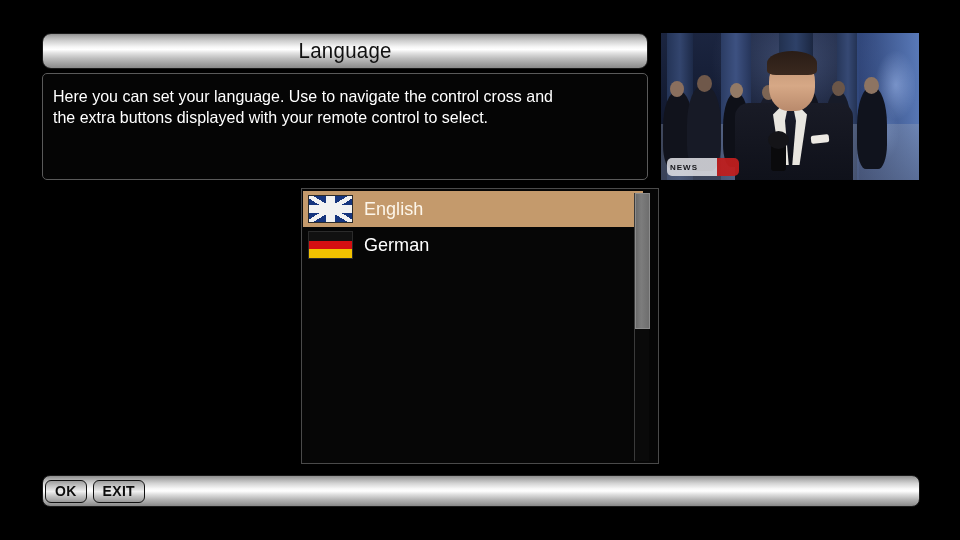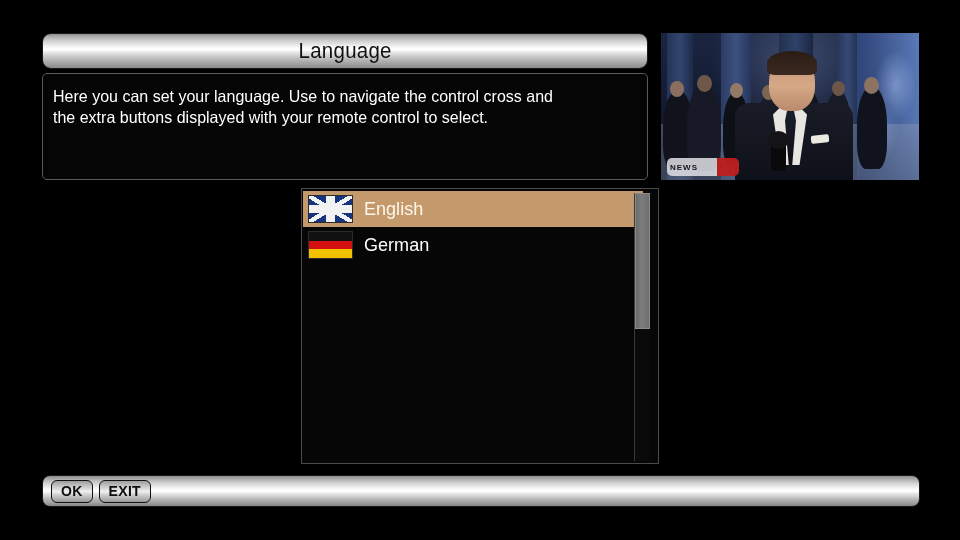--- a/index.html
+++ b/index.html
@@ -230,21 +230,21 @@
   
   #bottom-bar {
     position:absolute; left:42px; top:475px;
     width:878px; height:32px;
     border-radius:8px;
     background:linear-gradient(to bottom,
         #8e8e8e 0%, #a6a6a6 8%, #d2d2d2 24%, #f7f7f7 42%,
         #ffffff 50%, #dedede 62%, #b6b6b6 78%, #9a9a9a 92%, #878787 100%);
     border:1px solid #1a1a1a;
     display:flex; align-items:center;
-    padding-left:8px; gap:6px;
+    padding-left:2px; gap:6px;
   }
   .bar-button {
     height:23px; min-width:40px;
     border:1.5px solid #121212;
     border-radius:6px;
     background:linear-gradient(to bottom,#9d9d9d,#cfcfcf 30%,#efefef 50%,#c4c4c4 72%,#9a9a9a);
     display:flex; align-items:center; justify-content:center;
     padding:0 9px;
     font-size:14px; color:#0d0d0d; font-weight:bold;
     font-family:"Liberation Sans Narrow","Liberation Sans", sans-serif;

